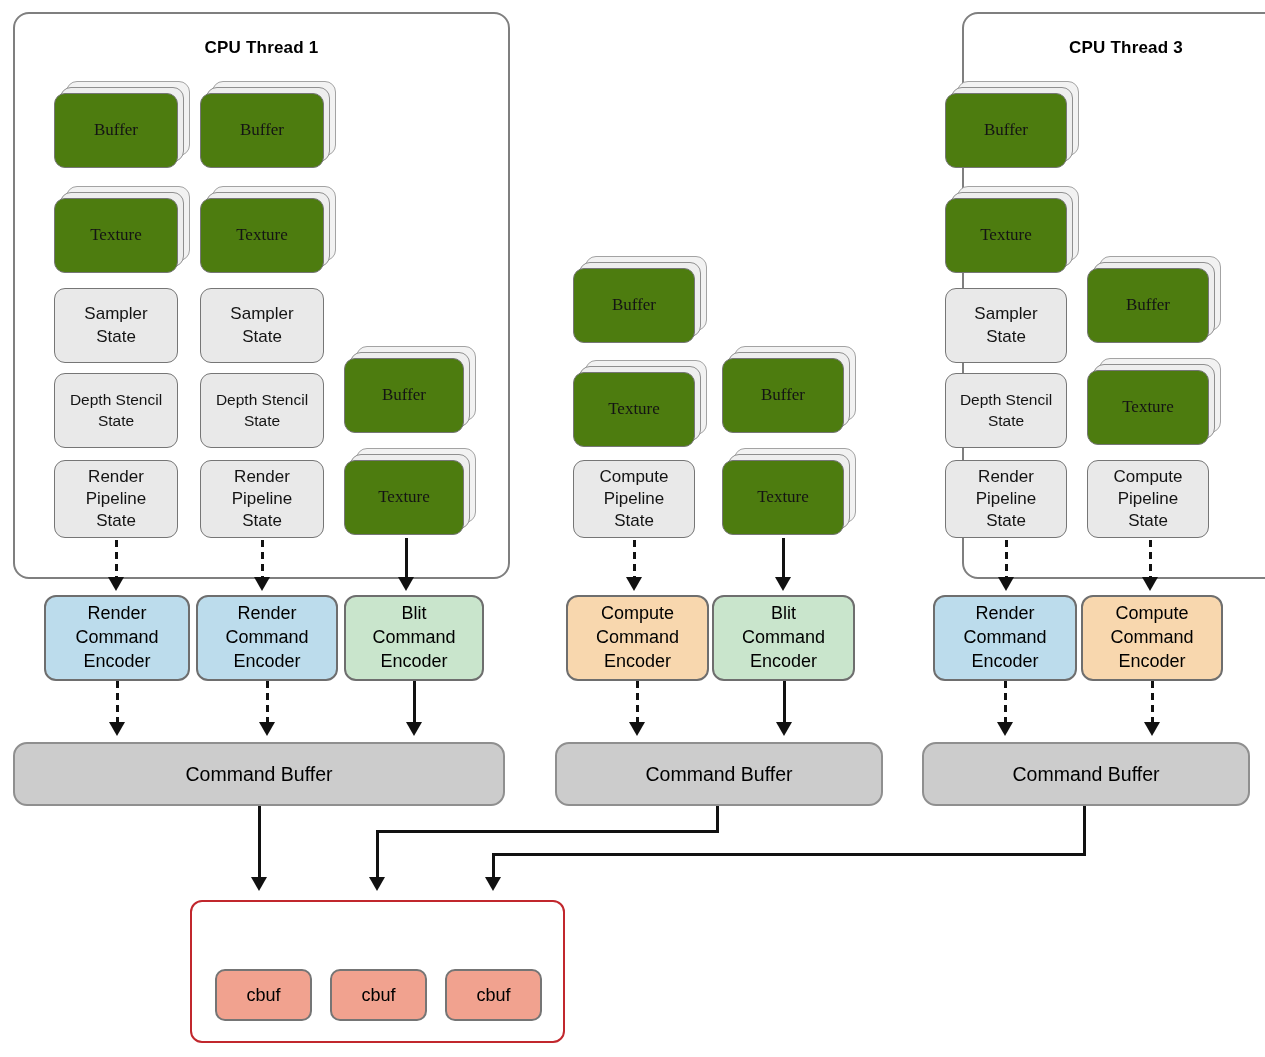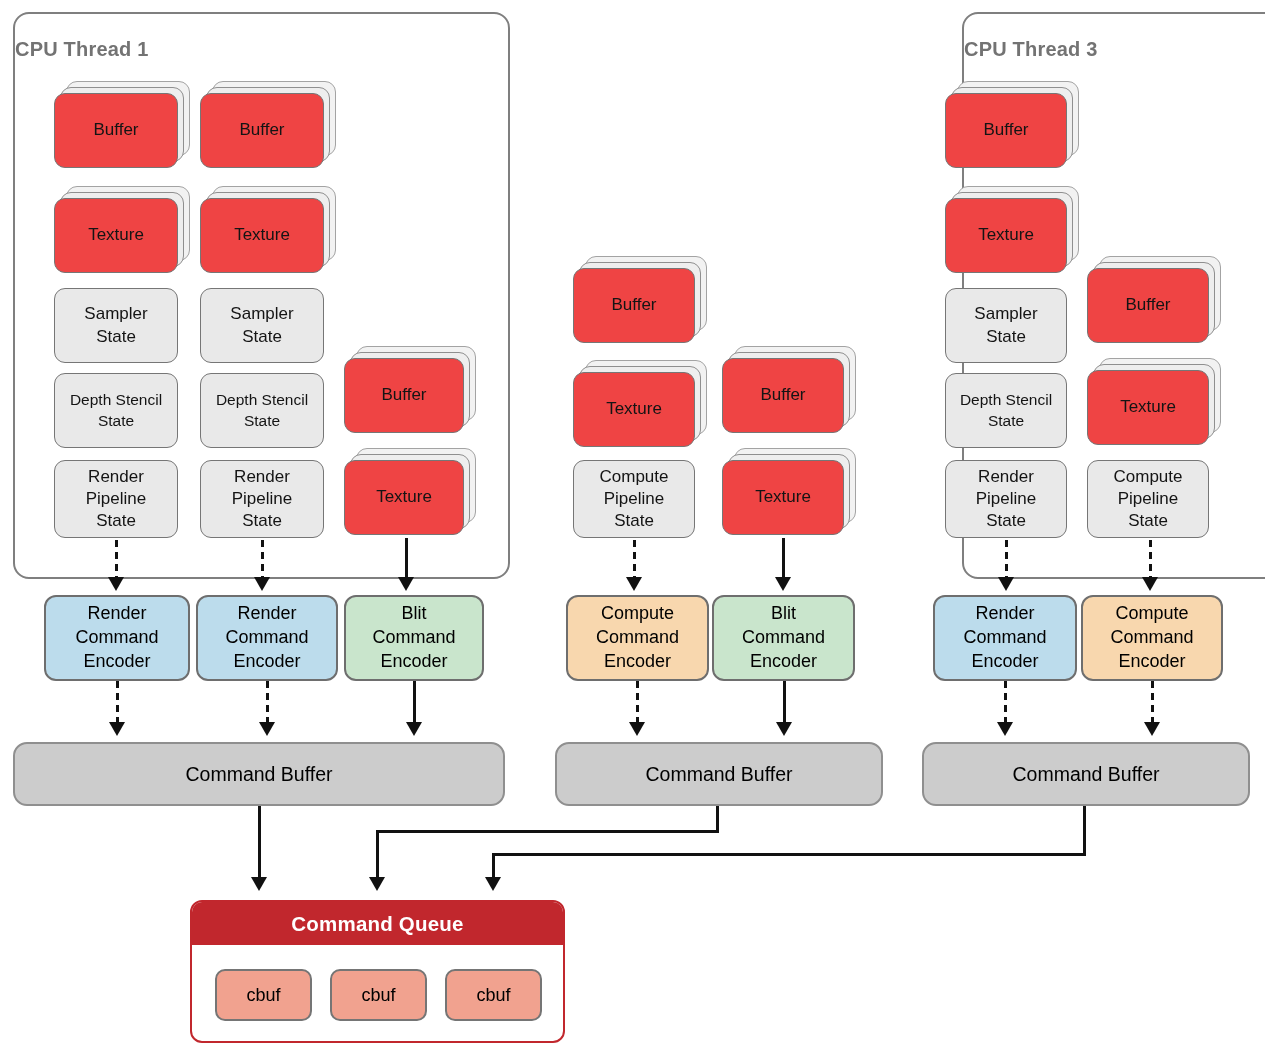--- a/index.html
+++ b/index.html
@@ -1,32 +1,32 @@
 <!DOCTYPE html>
 <html><head>
 <meta charset="utf-8">
 <style>
   * { margin:0; padding:0; box-sizing:border-box; }
   html,body { background:#ffffff; font-family:"Liberation Sans", sans-serif; }
   .canvas { position:relative; width:1265px; height:1057px; background:#fff; overflow:hidden; }
 
   .panel { position:absolute; background:#fff; border:2px solid #7f7f7f; border-radius:16px; }
-  .panel-title { position:absolute; left:0; top:24px; width:100%; text-align:left;
-                 font-size:20px; font-weight:bold; color:#737373; letter-spacing:.2px; }
+  .panel-title { position:absolute; left:0; top:24px; width:100%; text-align:center;
+                 font-size:17px; font-weight:bold; color:#000000; letter-spacing:.2px; }
 
   .stack { position:absolute; width:124px; height:75px; }
   .stack.w122 { width:122px; }
   .ghost { position:absolute; width:100%; height:100%; border:1.5px solid #8f8f8f; border-radius:11px; background:#ececec; }
   .ghost.g2 { left:12px; top:-12px; background:#f2f2f2; border-color:#a3a3a3; }
   .ghost.g1 { left:6px; top:-6px; background:#eeeeee; }
 
   .card { position:absolute; left:0; top:0; width:100%; height:100%;
           display:flex; align-items:center; justify-content:center; text-align:center;
-          background:#ef4444; border:1.5px solid #767676; border-radius:11px;
-          font-size:17px; color:#141414; line-height:1.3; white-space:pre-line; padding:14px; }
+          background:#4d7c0f; border:1.5px solid #767676; border-radius:11px;
+          font-size:17px; color:#141414; line-height:1.3; white-space:pre-line; padding:14px;font-family:Liberation Serif, serif; }
   .single { position:absolute; width:124px; height:75px;
             display:flex; align-items:center; justify-content:center; text-align:center;
             background:#e9e9e9; border:1.5px solid #767676; border-radius:11px;
             font-size:17px; color:#141414; line-height:1.3; white-space:pre-line; padding:2px; }
   .single.w122 { width:122px; }
   .single.h78 { height:78px; }
   .single.smalltext { font-size:15.5px; }
 
   .enc { position:absolute; top:595px; height:86px;
          display:flex; align-items:center; justify-content:center; text-align:center;
@@ -236,19 +236,18 @@
   <div class="hsolid" style="left:375.5px;top:830px;width:343px"></div>
   <div class="vsolid" style="left:375.5px;top:830px;height:48px"></div>
   <div class="ah" style="left:369px;top:877px"></div>
 
   <div class="vsolid" style="left:1082.5px;top:806px;height:50px"></div>
   <div class="hsolid" style="left:491.5px;top:853px;width:594px"></div>
   <div class="vsolid" style="left:491.5px;top:853px;height:25px"></div>
   <div class="ah" style="left:485px;top:877px"></div>
 
   <div class="queue">
-    <div class="queue-header">Command Queue</div>
     <div class="cbuf" style="left:23px">cbuf</div>
     <div class="cbuf" style="left:138px">cbuf</div>
     <div class="cbuf" style="left:253px">cbuf</div>
   </div>
 
 </div>
 
 </body></html>

